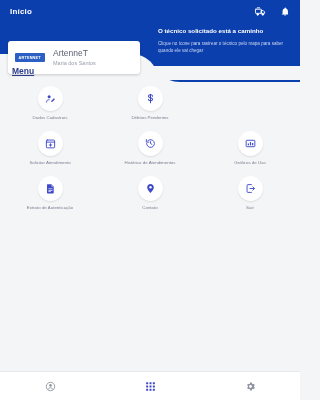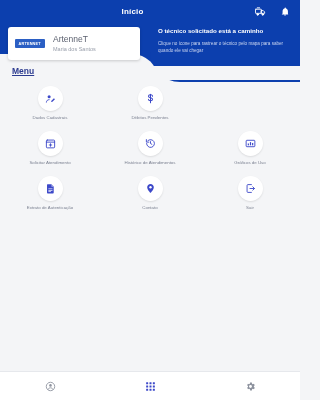--- a/index.html
+++ b/index.html
@@ -65,33 +65,32 @@
     padding: 0 10px;
     box-sizing: border-box;
     z-index: 6;
   }
   .topbar-title {
     color: #ffffff;
     font-size: 8px;
     font-weight: bold;
     letter-spacing: .2px;
     flex: 1;
-    text-align: center;
   }
   .topbar-icons {
     display: flex;
     align-items: center;
     gap: 14px;
   }
   .topbar-icons svg { display: block; }
 
   
   .account-card {
     position: absolute;
-    top: 27px;
+    top: 41px;
     left: 8px;
     width: 132px;
     height: 33px;
     background: #ffffff;
     border-radius: 3px;
     box-shadow: 0 1px 3px rgba(0,0,0,0.18);
     display: flex;
     align-items: center;
     padding: 0 7px;
     box-sizing: border-box;

